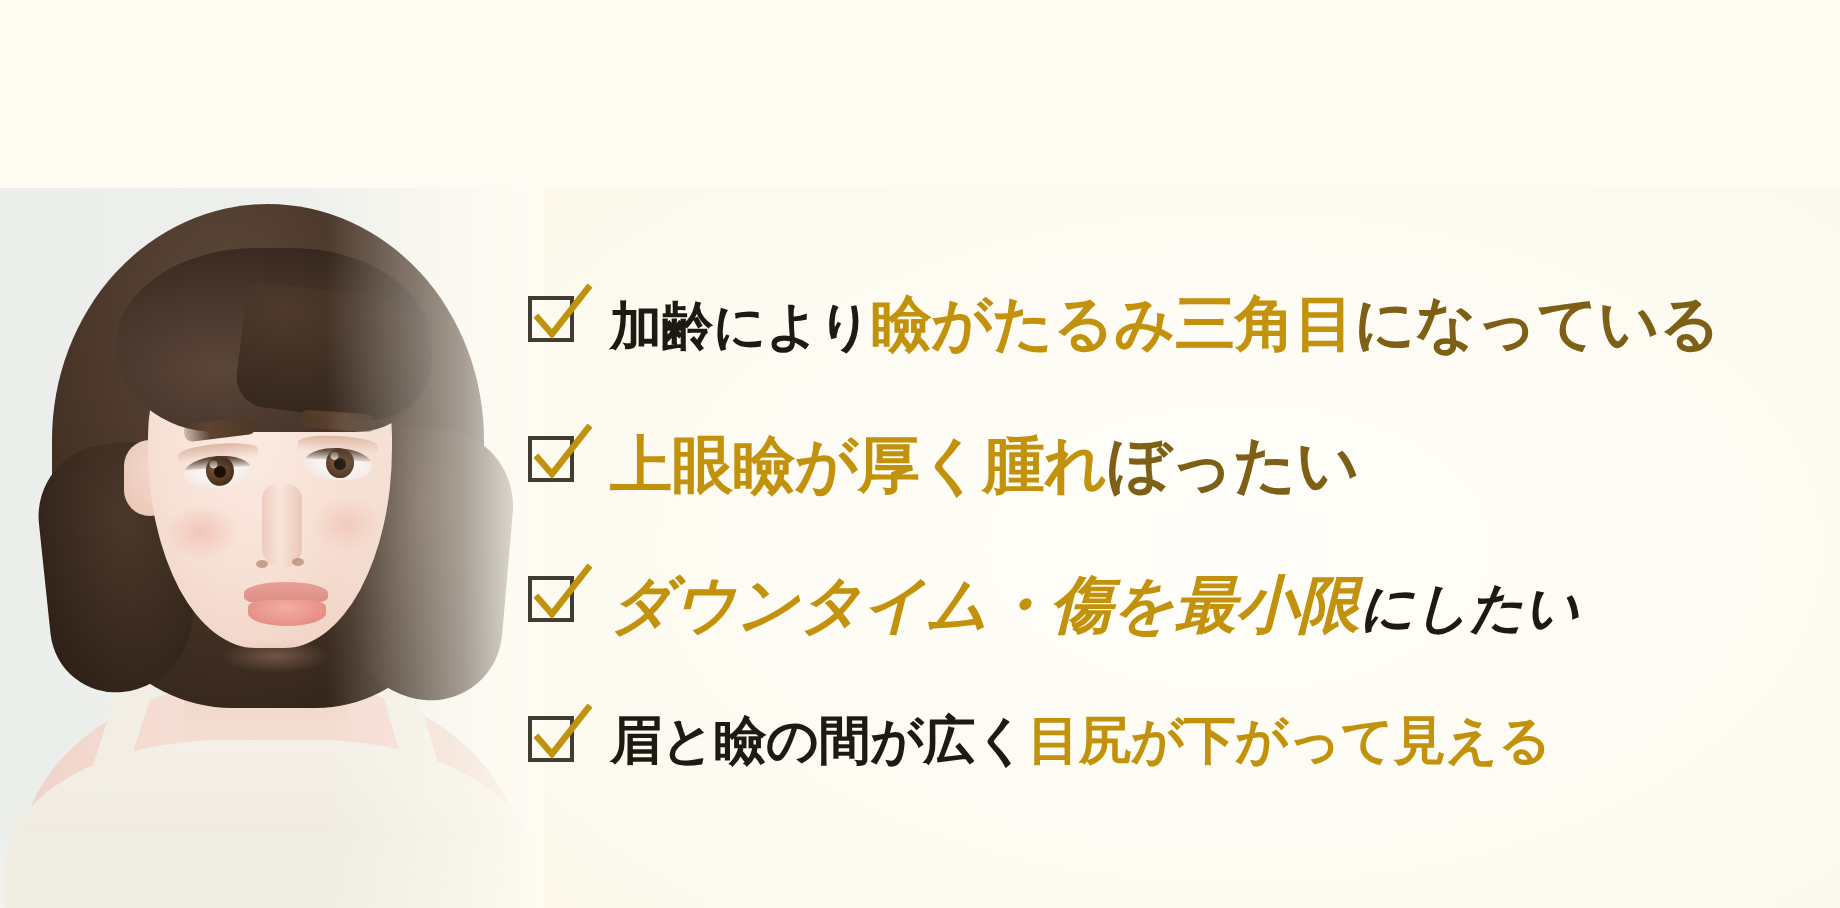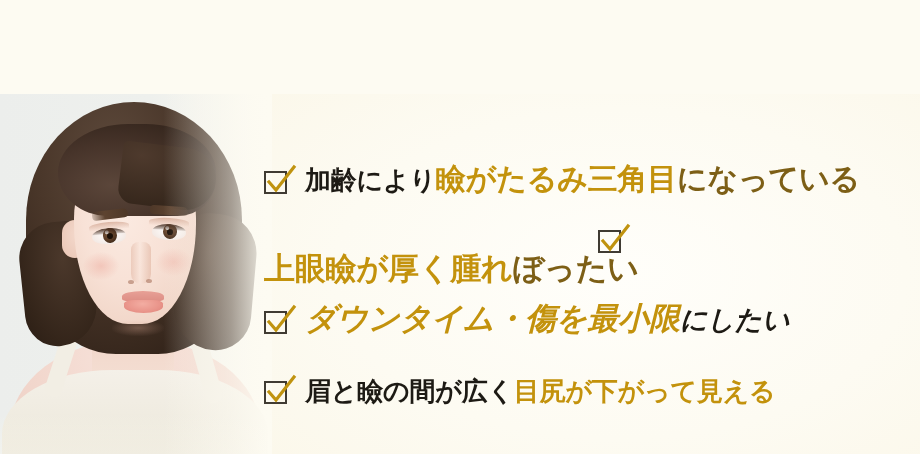--- a/index.html
+++ b/index.html
@@ -351,26 +351,26 @@
     left: 264px;
     top: 0;
     width: 656px;
     height: 360px;
     z-index: 60;
   }
   .check-row {
     position: absolute;
     left: 0;
     display: flex;
-    align-items: flex-end;
+    align-items: flex-start;
     height: 46px;
     white-space: nowrap;
   }
   .check-row.r1 { top: 54px; }
-  .check-row.r2 { top: 136px; flex-direction: column; }
+  .check-row.r2 { top: 124px; }
   .check-row.r3 { top: 194px; }
   .check-row.r4 { top: 264px; }
 
   .checkbox {
     position: relative;
     flex: 0 0 auto;
     width: 23px;
     height: 23px;
     box-sizing: border-box;
     border: 2px solid #403b33;

